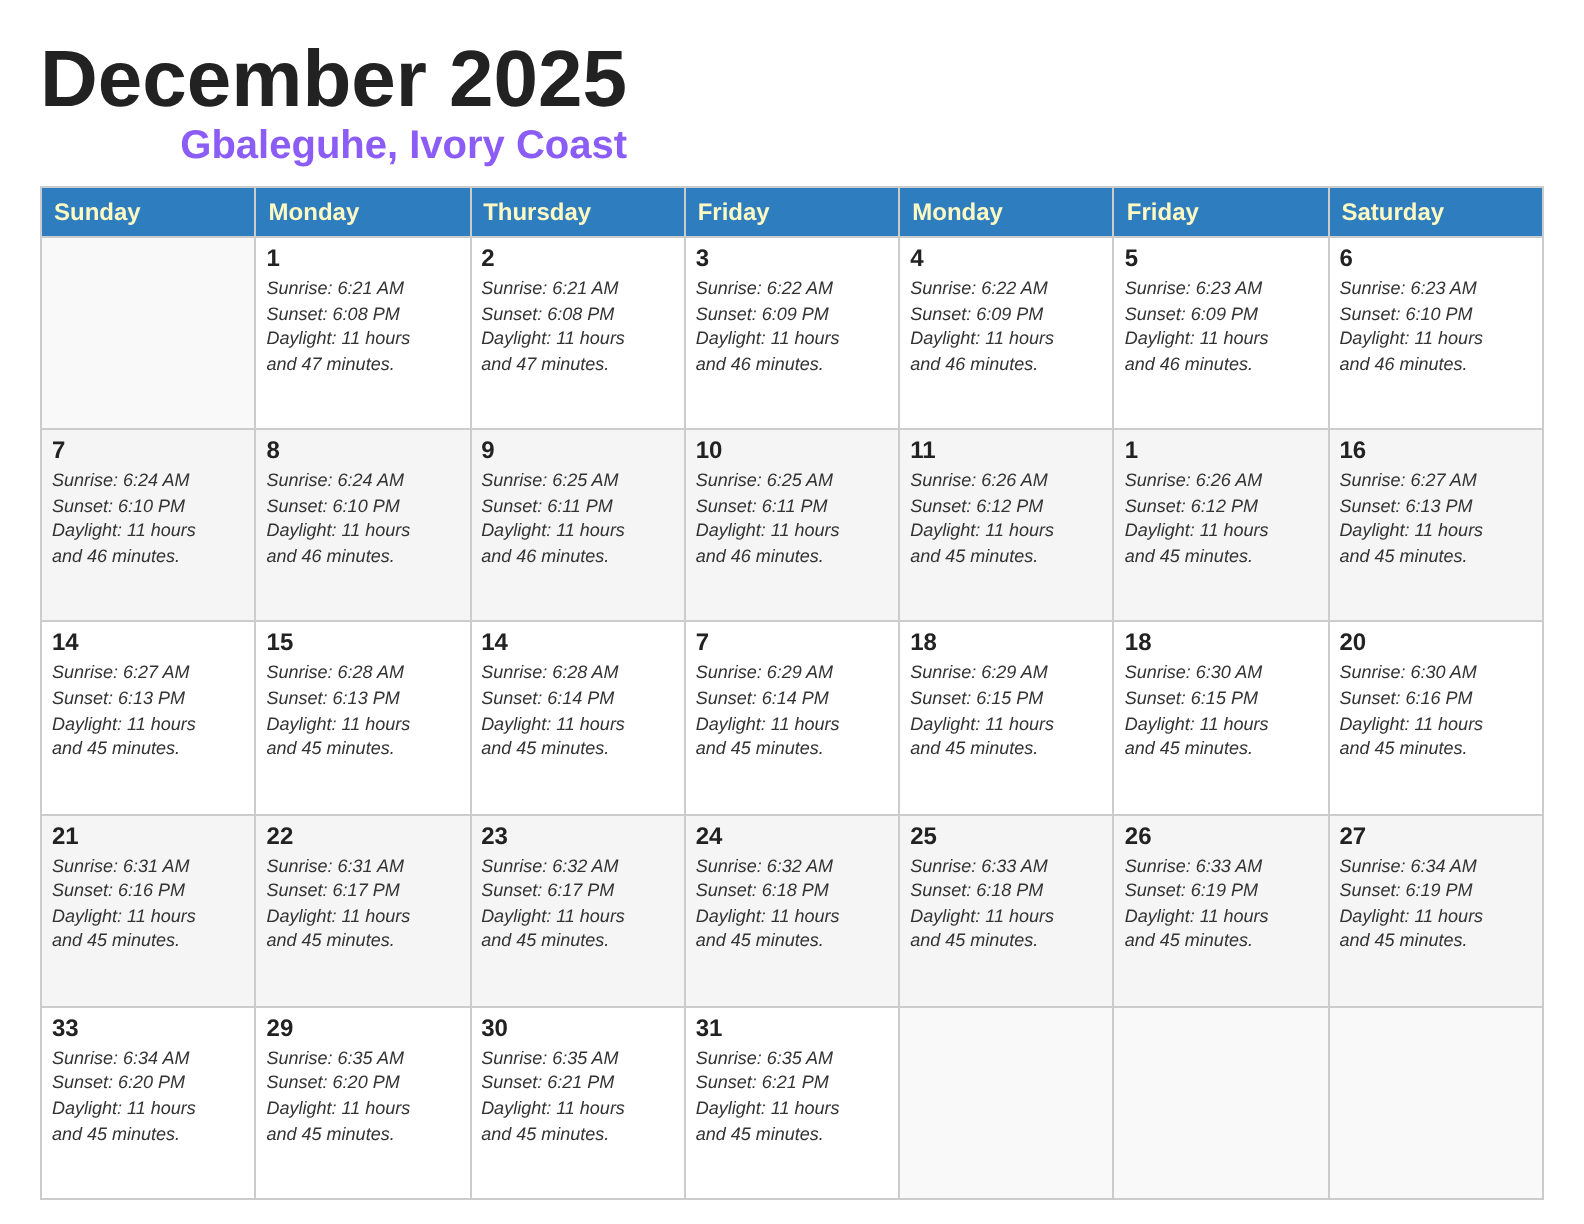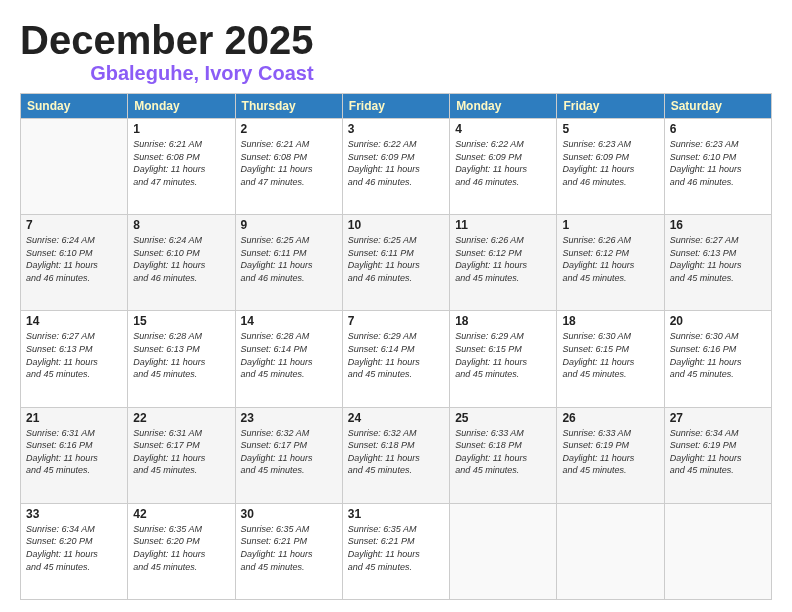--- a/index.html
+++ b/index.html
@@ -329,21 +329,21 @@
         </tr>
         <tr>
           <td>
             <span class="day-number">33</span>
             <div class="day-info" style="white-space: pre-line;">Sunrise: 6:34 AM
 Sunset: 6:20 PM
 Daylight: 11 hours
 and 45 minutes.</div>
           </td>
           <td>
-            <span class="day-number">42</span>
+            <span class="day-number">29</span>
             <div class="day-info" style="white-space: pre-line;">Sunrise: 6:35 AM
 Sunset: 6:20 PM
 Daylight: 11 hours
 and 45 minutes.</div>
           </td>
           <td>
             <span class="day-number">30</span>
             <div class="day-info" style="white-space: pre-line;">Sunrise: 6:35 AM
 Sunset: 6:21 PM
 Daylight: 11 hours

